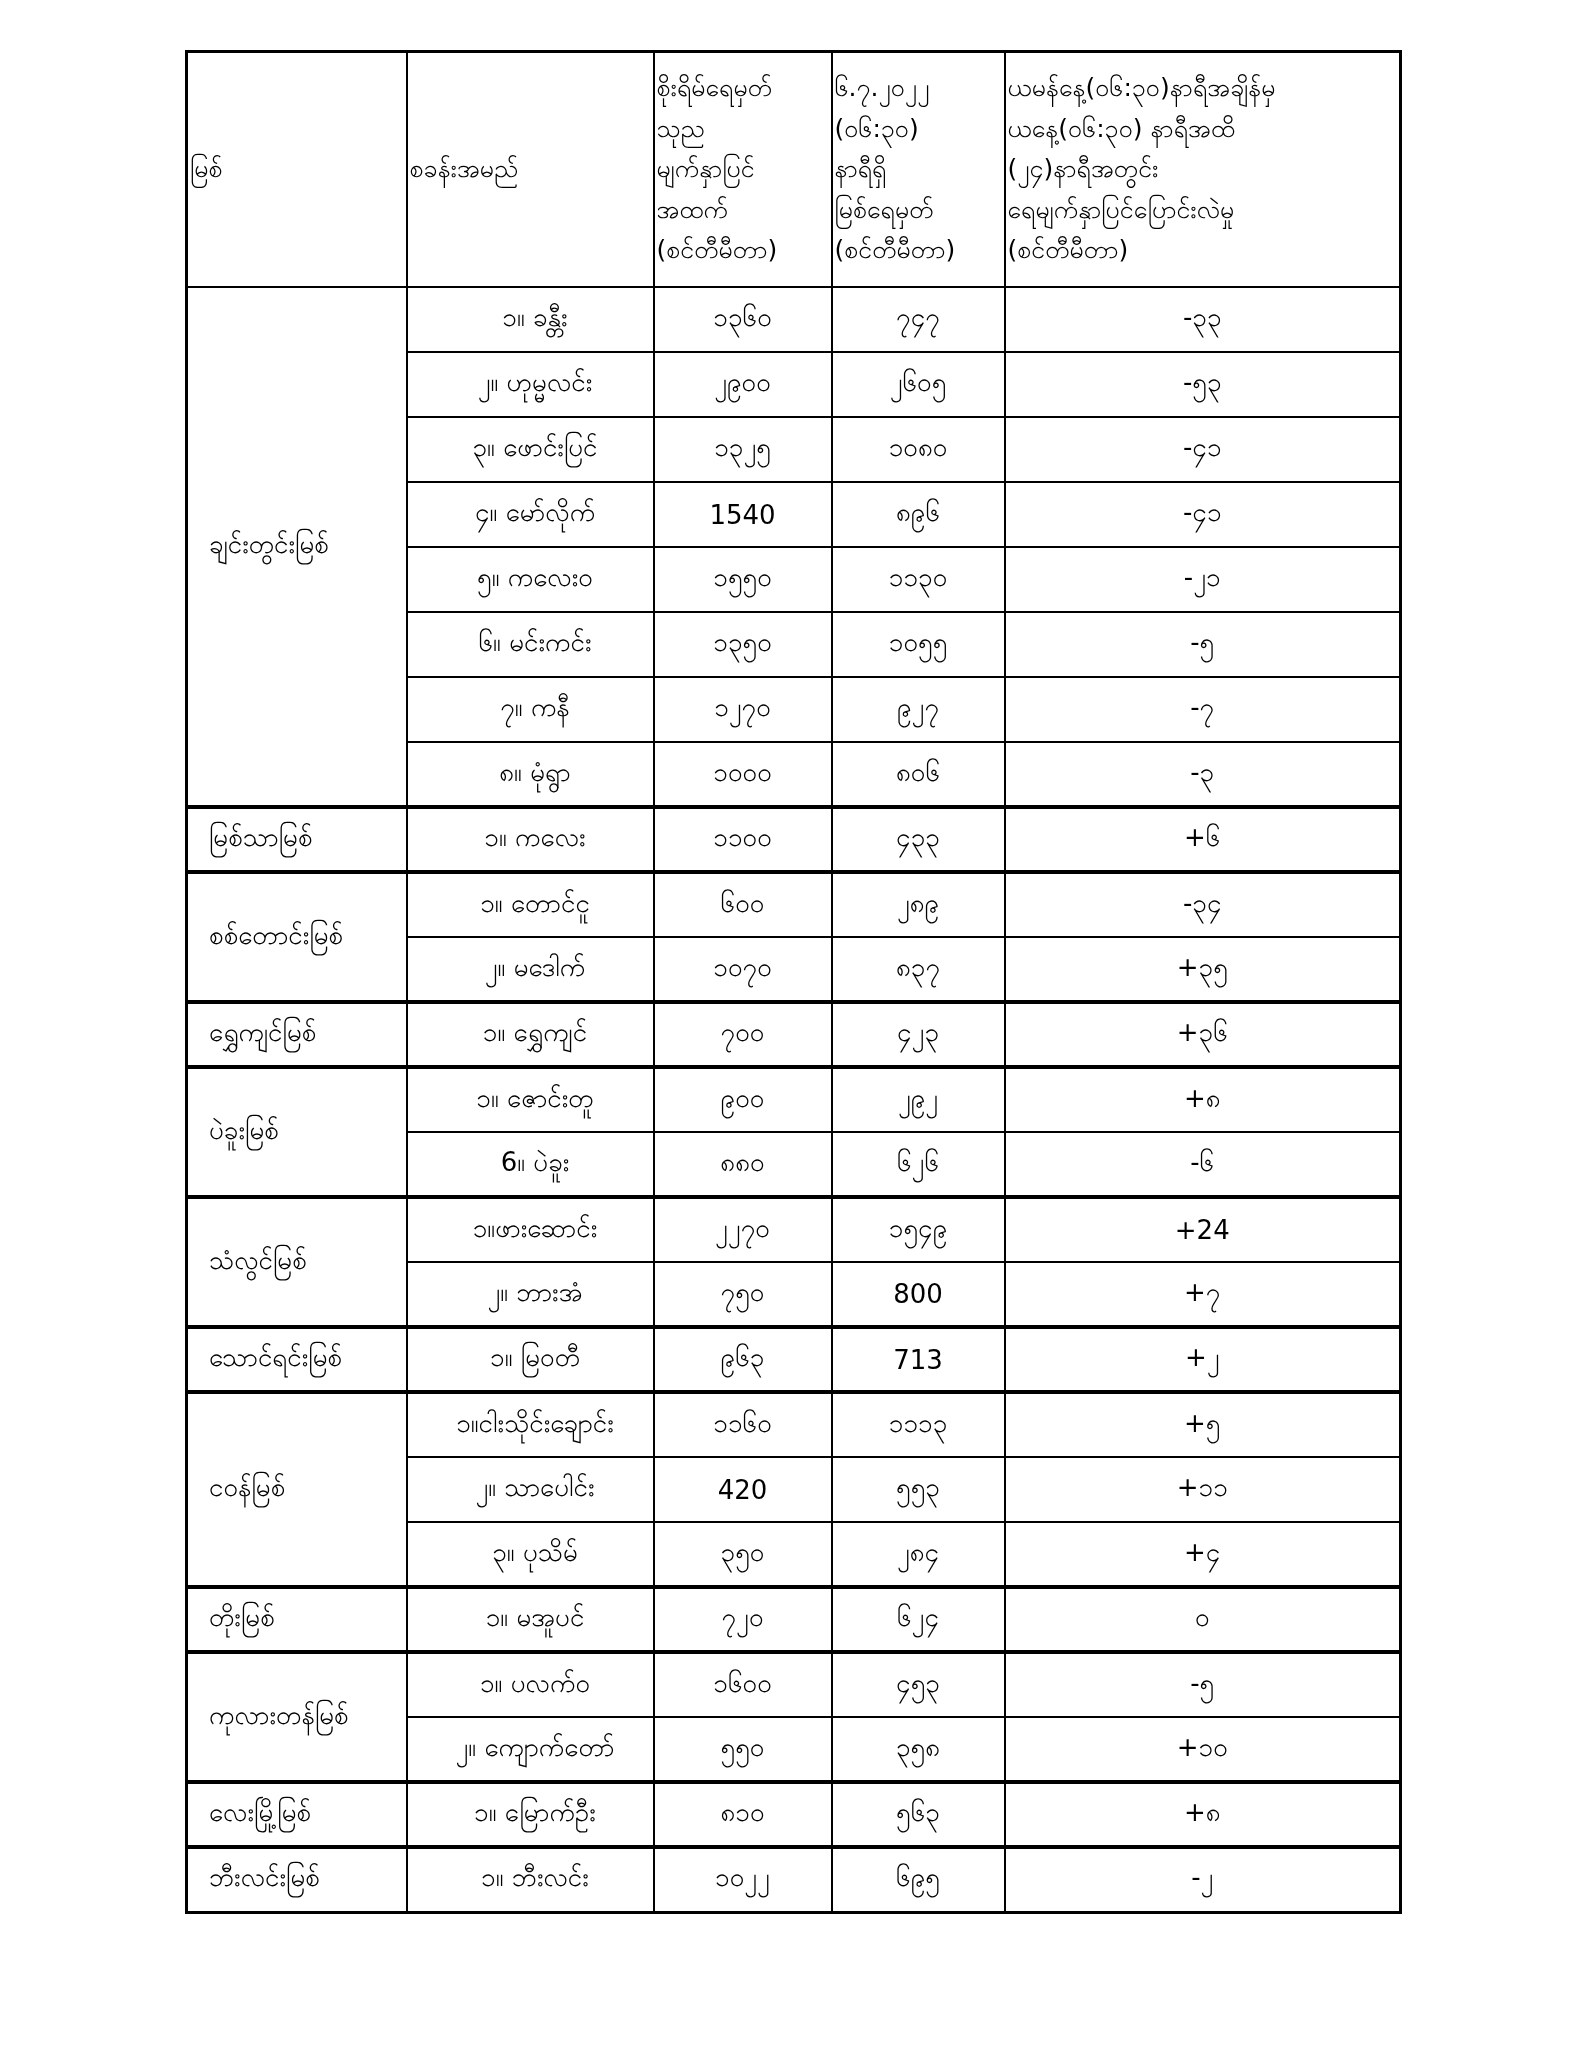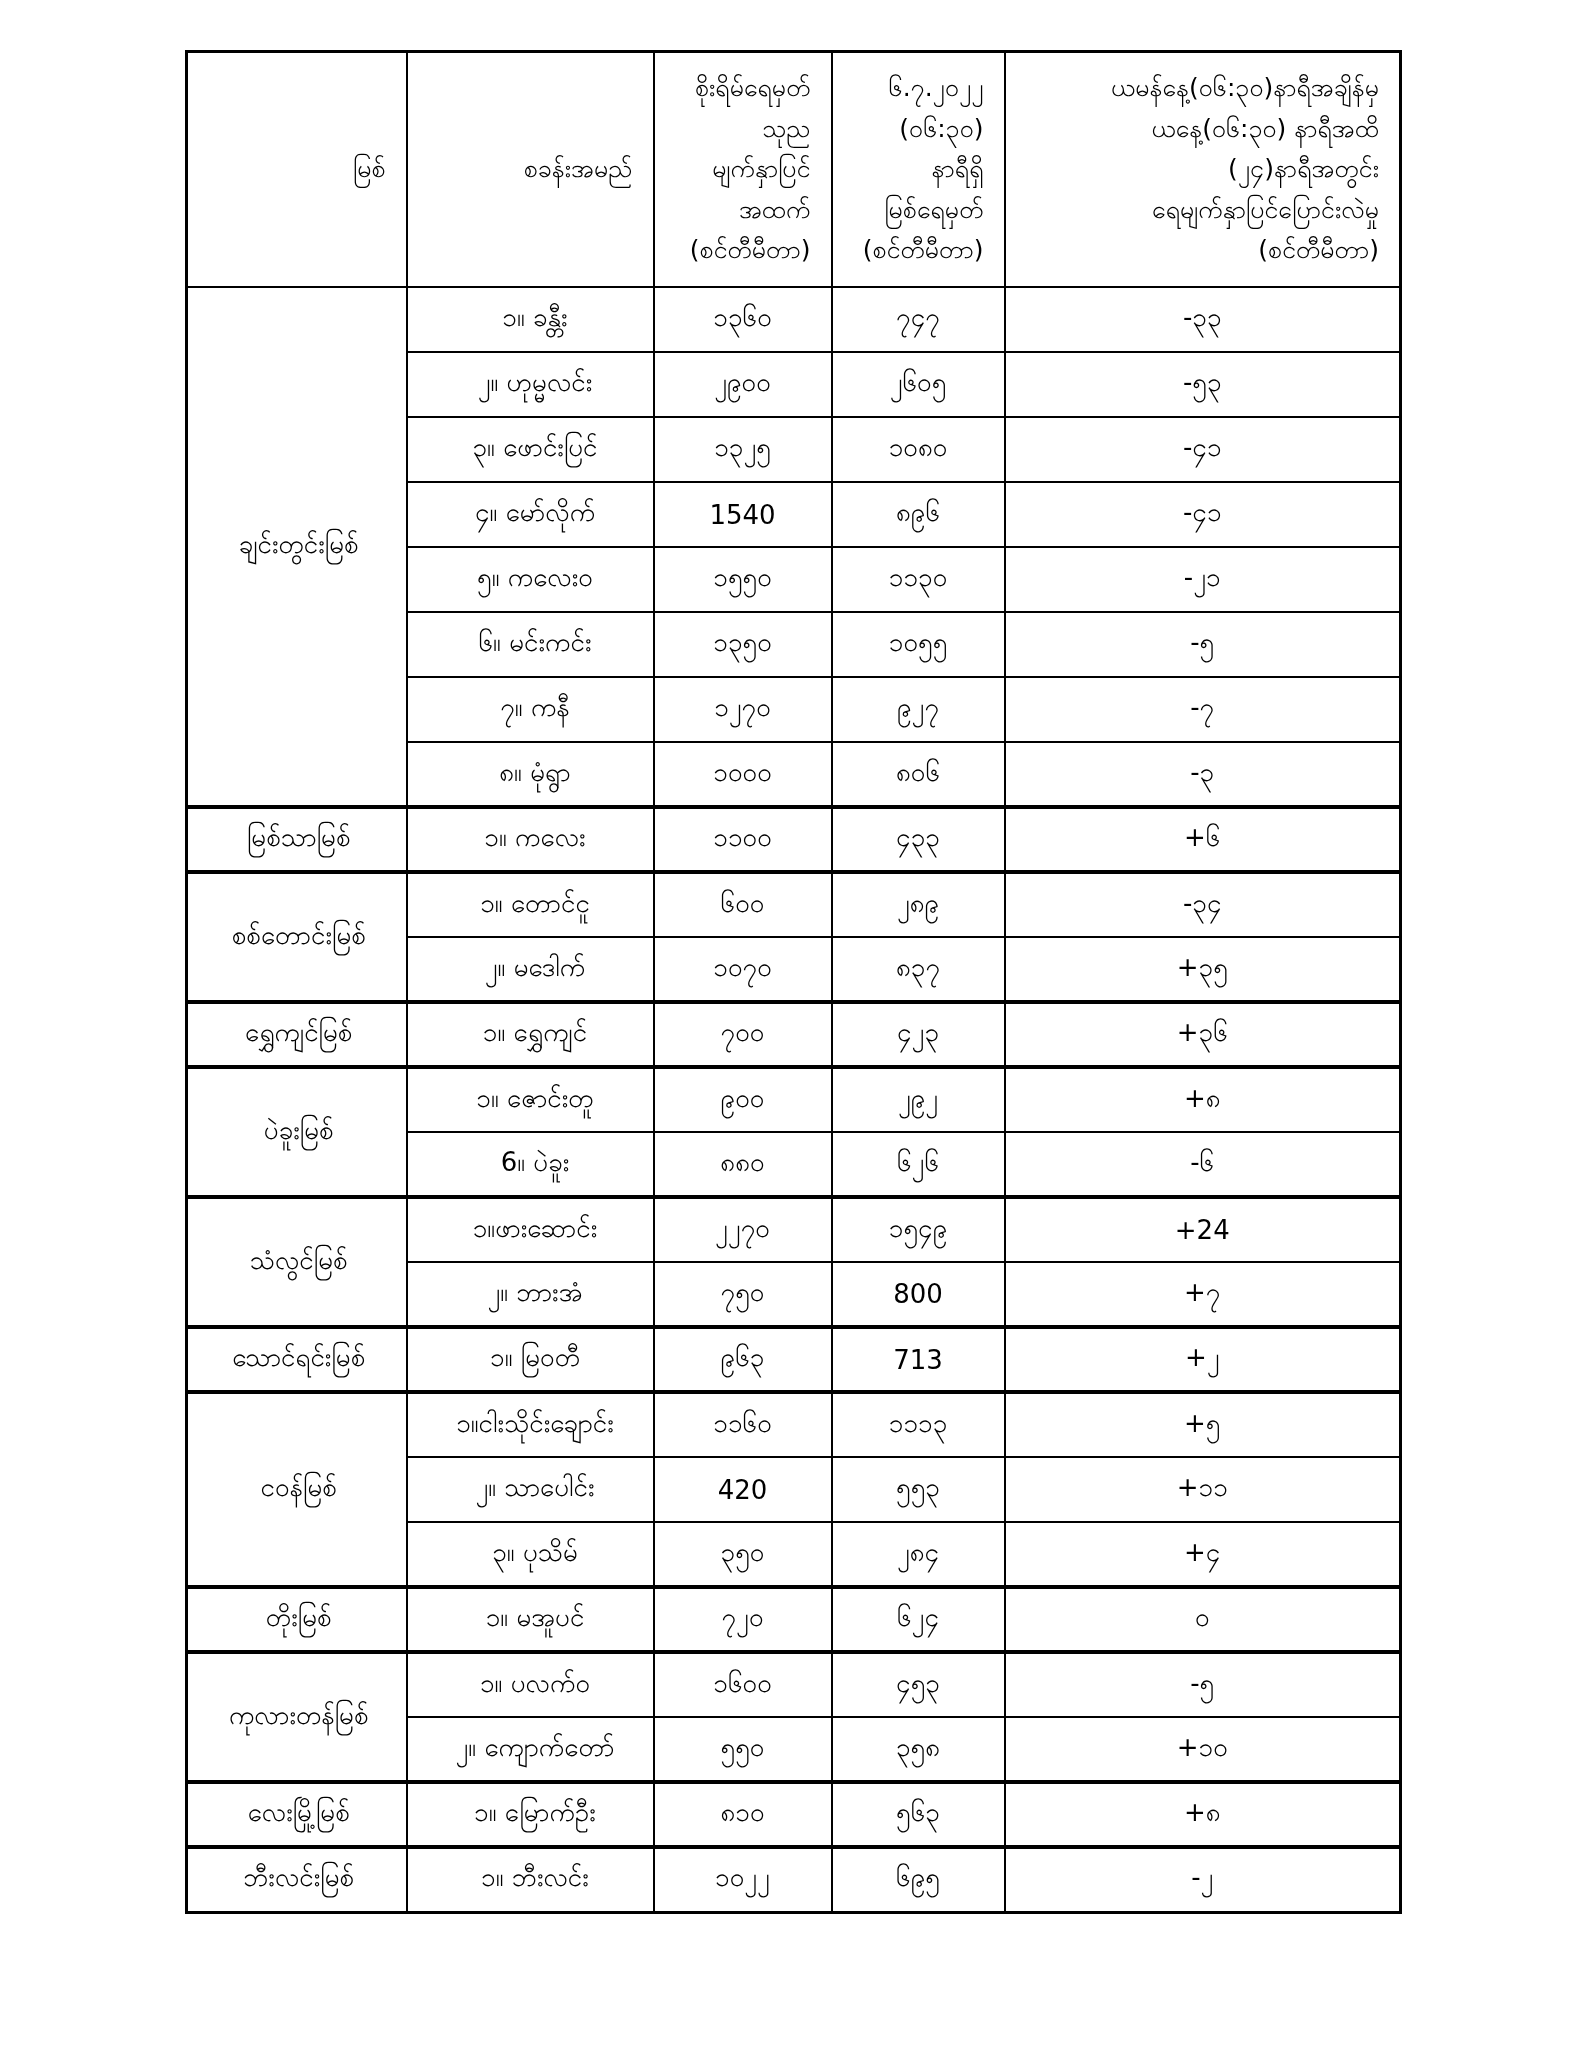--- a/index.html
+++ b/index.html
@@ -34,37 +34,37 @@
     border: 2px solid #000000;
   }
   table.river-table {
     border-width: 3px;
   }
   thead th {
     height: 225px;
     font-weight: normal;
     font-size: 25px;
     line-height: 1.62;
-    text-align: right;
+    text-align: left;
     vertical-align: middle;
     white-space: pre-line;
-    padding: 4px 20px;
+    padding: 4px 2px;
     border-bottom-width: 3px;
   }
   tbody tr {
     height: 65px;
   }
   tbody td {
     font-size: 26px;
     vertical-align: middle;
     padding: 2px 4px;
   }
   td.river-cell {
-    text-align: center;
-    padding-left: 8px;
+    text-align: left;
+    padding-left: 21px;
   }
   td.station-cell {
     text-align: center;
     padding-left: 14px;
   }
   td.num-cell {
     text-align: center;
   }
   tr.group-start td {
     border-top-width: 4px;

